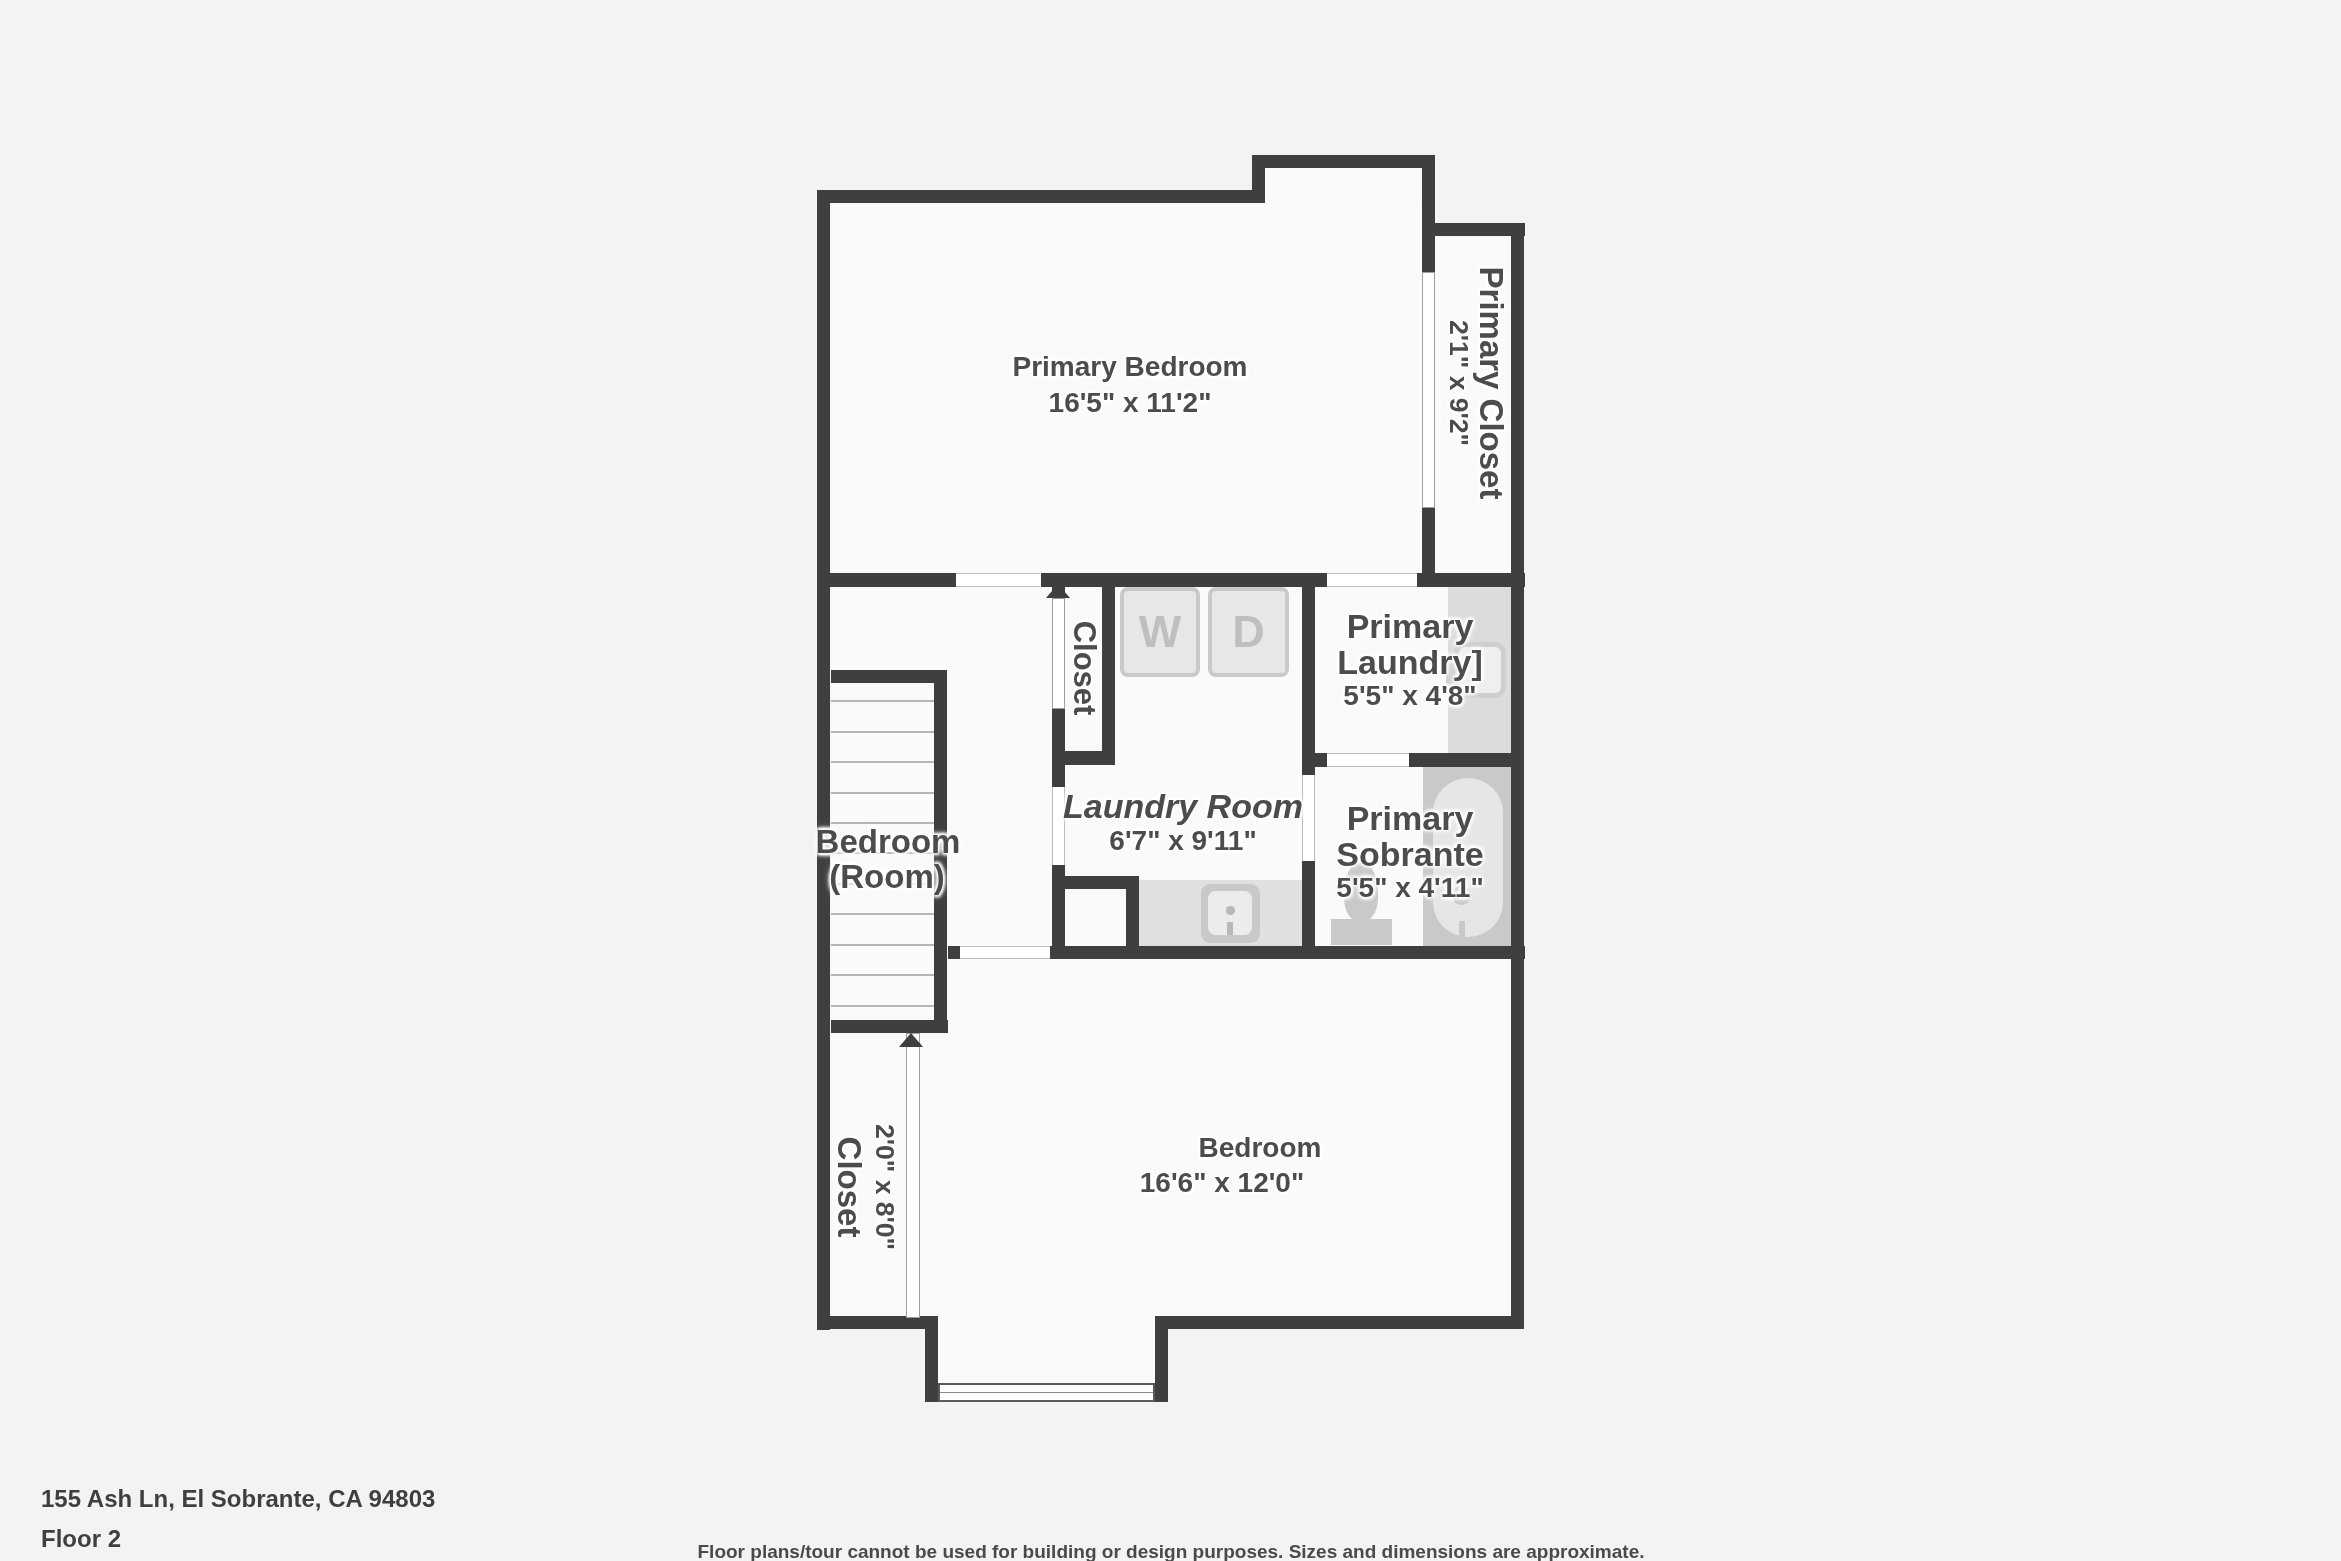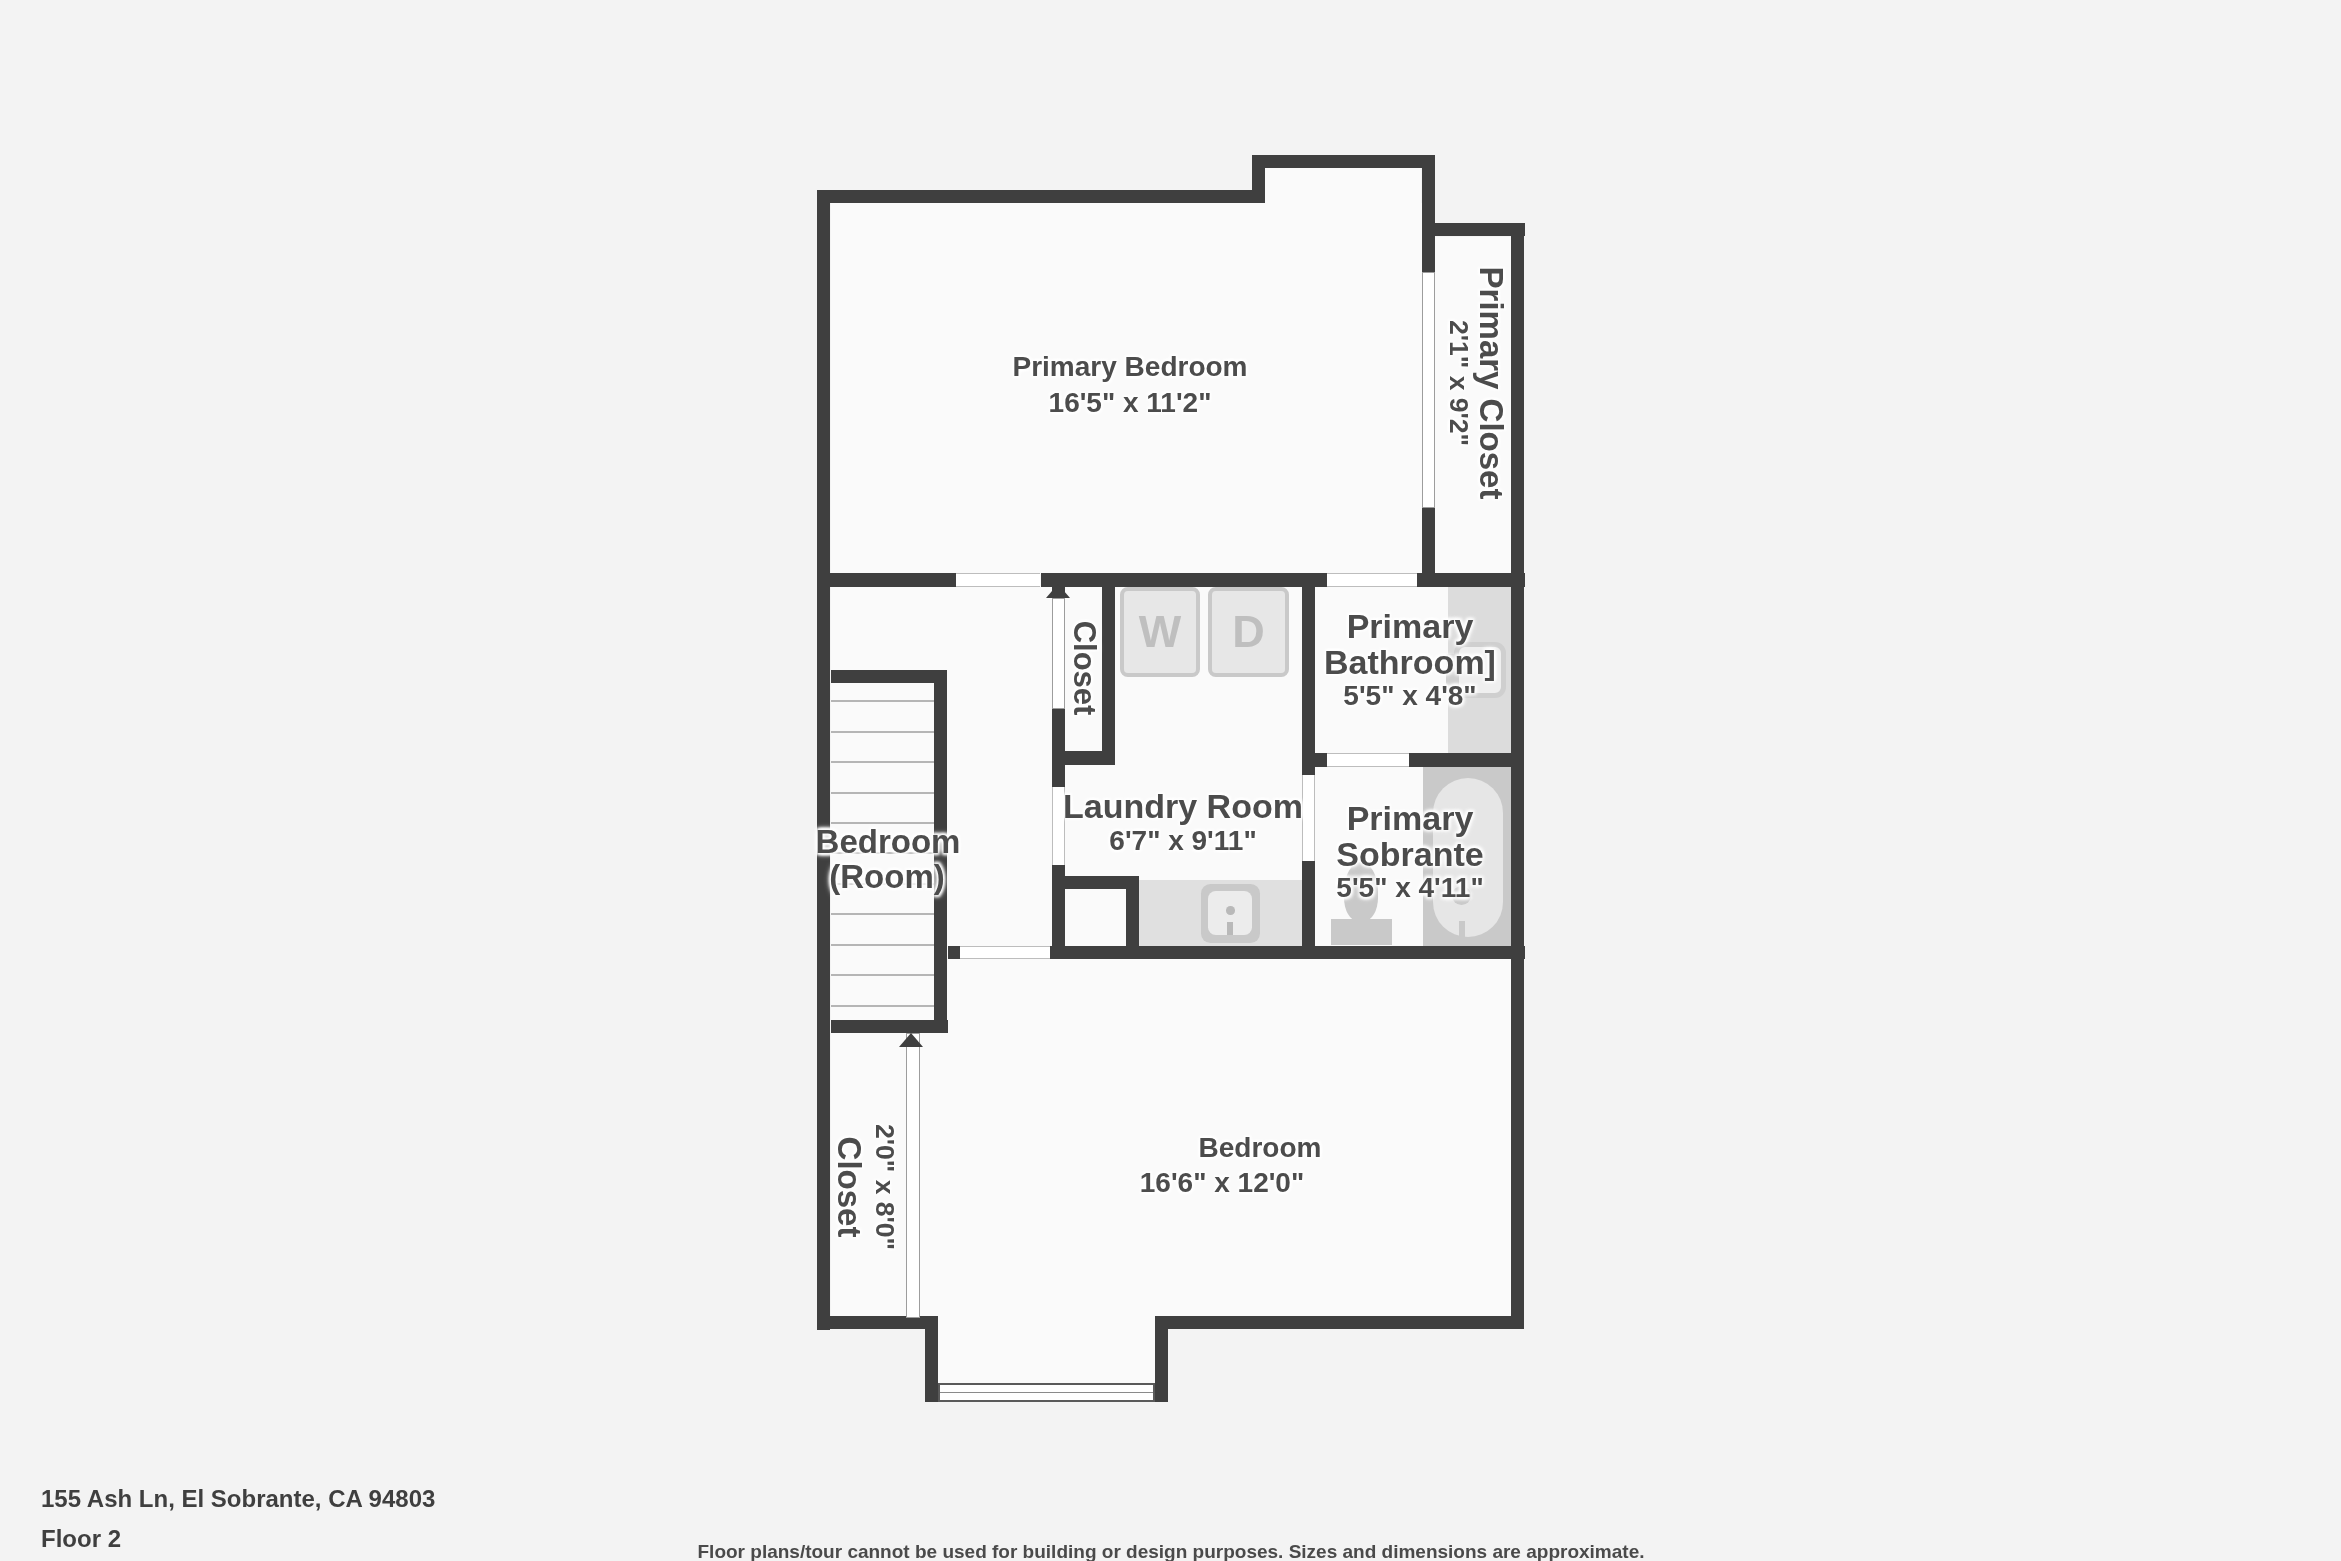--- a/index.html
+++ b/index.html
@@ -130,24 +130,24 @@
 
   <div class="lbl t46" style="left:1130px;top:367px;">Primary Bedroom</div>
   <div class="lbl t36" style="left:1130px;top:403px;">16'5" x 11'2"</div>
 
   <div class="lbl rot t42" style="left:1491px;top:383px;">Primary Closet</div>
   <div class="lbl rot t34" style="left:1458px;top:383px;">2'1" x 9'2"</div>
 
   <div class="lbl rot t40" style="left:1084px;top:668px;">Closet</div>
 
   <div class="lbl t44" style="left:1410px;top:626px;">Primary</div>
-  <div class="lbl t44" style="left:1410px;top:662px;">Bathroom]</div>
+  <div class="lbl t44" style="left:1410px;top:662px;">Laundry]</div>
   <div class="lbl t36" style="left:1410px;top:696px;">5'5" x 4'8"</div>
 
-  <div class="lbl t44" style="left:1183px;top:806px;">Laundry Room</div>
+  <div class="lbl t44" style="left:1183px;top:806px;font-style:italic;">Laundry Room</div>
   <div class="lbl t36" style="left:1183px;top:841px;">6'7" x 9'11"</div>
 
   <div class="lbl t44" style="left:1410px;top:818px;">Primary</div>
   <div class="lbl t44" style="left:1410px;top:854px;">Sobrante</div>
   <div class="lbl t36" style="left:1410px;top:888px;">5'5" x 4'11"</div>
 
   <div class="lbl t42" style="left:888px;top:842px;">Bedroom</div>
   <div class="lbl t42" style="left:887px;top:877px;">(Room)</div>
 
   <div class="lbl t46" style="left:1222px;top:1148px;margin-left:38px;">Bedroom</div>

